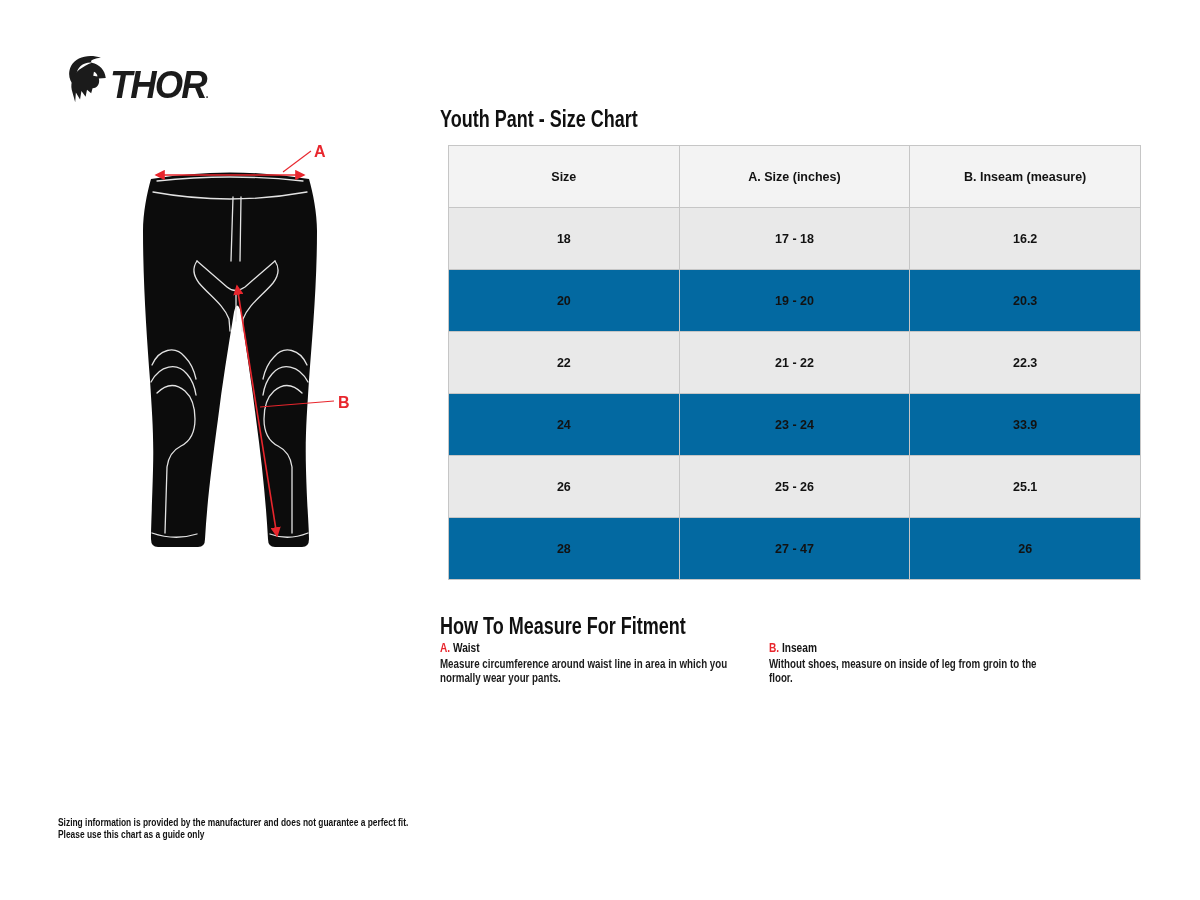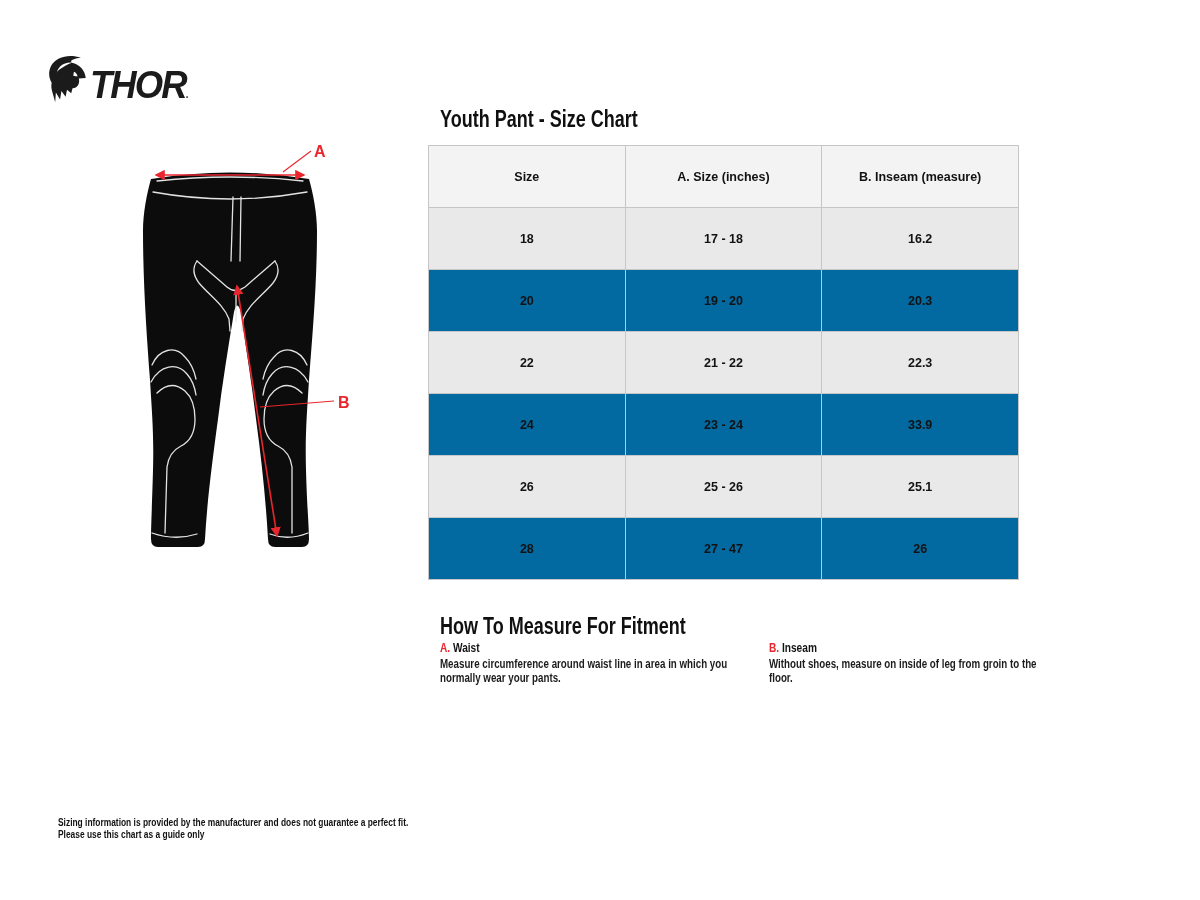--- a/index.html
+++ b/index.html
@@ -3,21 +3,21 @@
 <meta charset="utf-8">
 <style>
   * { margin:0; padding:0; box-sizing:border-box; }
   html,body { background:#ffffff; }
   body {
     width:1200px; height:900px; position:relative; overflow:hidden;
     font-family:"Liberation Sans", sans-serif; color:#141414;
   }
 
   
-  .logo { position:absolute; left:46px; top:55px; display:flex; align-items:flex-start; }
+  .logo { position:absolute; left:66px; top:55px; display:flex; align-items:flex-start; }
   .logo-icon { width:42px; height:50px; }
   .logo-text {
     margin-left:2px; margin-top:9px;
     font-size:38px; font-weight:bold; font-style:italic;
     letter-spacing:-2px; color:#1b1b1b;
     transform:scaleX(0.96); transform-origin:0 0; white-space:nowrap;
   }
   .logo-mark { font-size:10px; font-style:normal; vertical-align:baseline; letter-spacing:0; }
 
   
@@ -26,21 +26,21 @@
   
   .chart-title, .howto-title {
     position:absolute; left:440px;
     font-size:24px; font-weight:bold; color:#101010;
     transform:scaleX(0.75); transform-origin:0 0; white-space:nowrap;
   }
   .chart-title { top:105px; }
   .howto-title { top:612px; }
 
   table.size-table {
-    position:absolute; left:428px; top:145px; width:591px;
+    position:absolute; left:448px; top:145px; width:693px;
     border-collapse:collapse; table-layout:fixed;
   }
   .size-table th, .size-table td {
     border:1px solid #c6c6c6; height:62px;
     text-align:center; vertical-align:middle;
     font-size:12.5px; font-weight:bold; color:#121212;
   }
   .size-table thead th { background:#f3f3f3; }
   .size-table tbody tr { background:#0369a1; }
   .size-table tbody tr:nth-child(odd) { background:#e9e9e9; }

